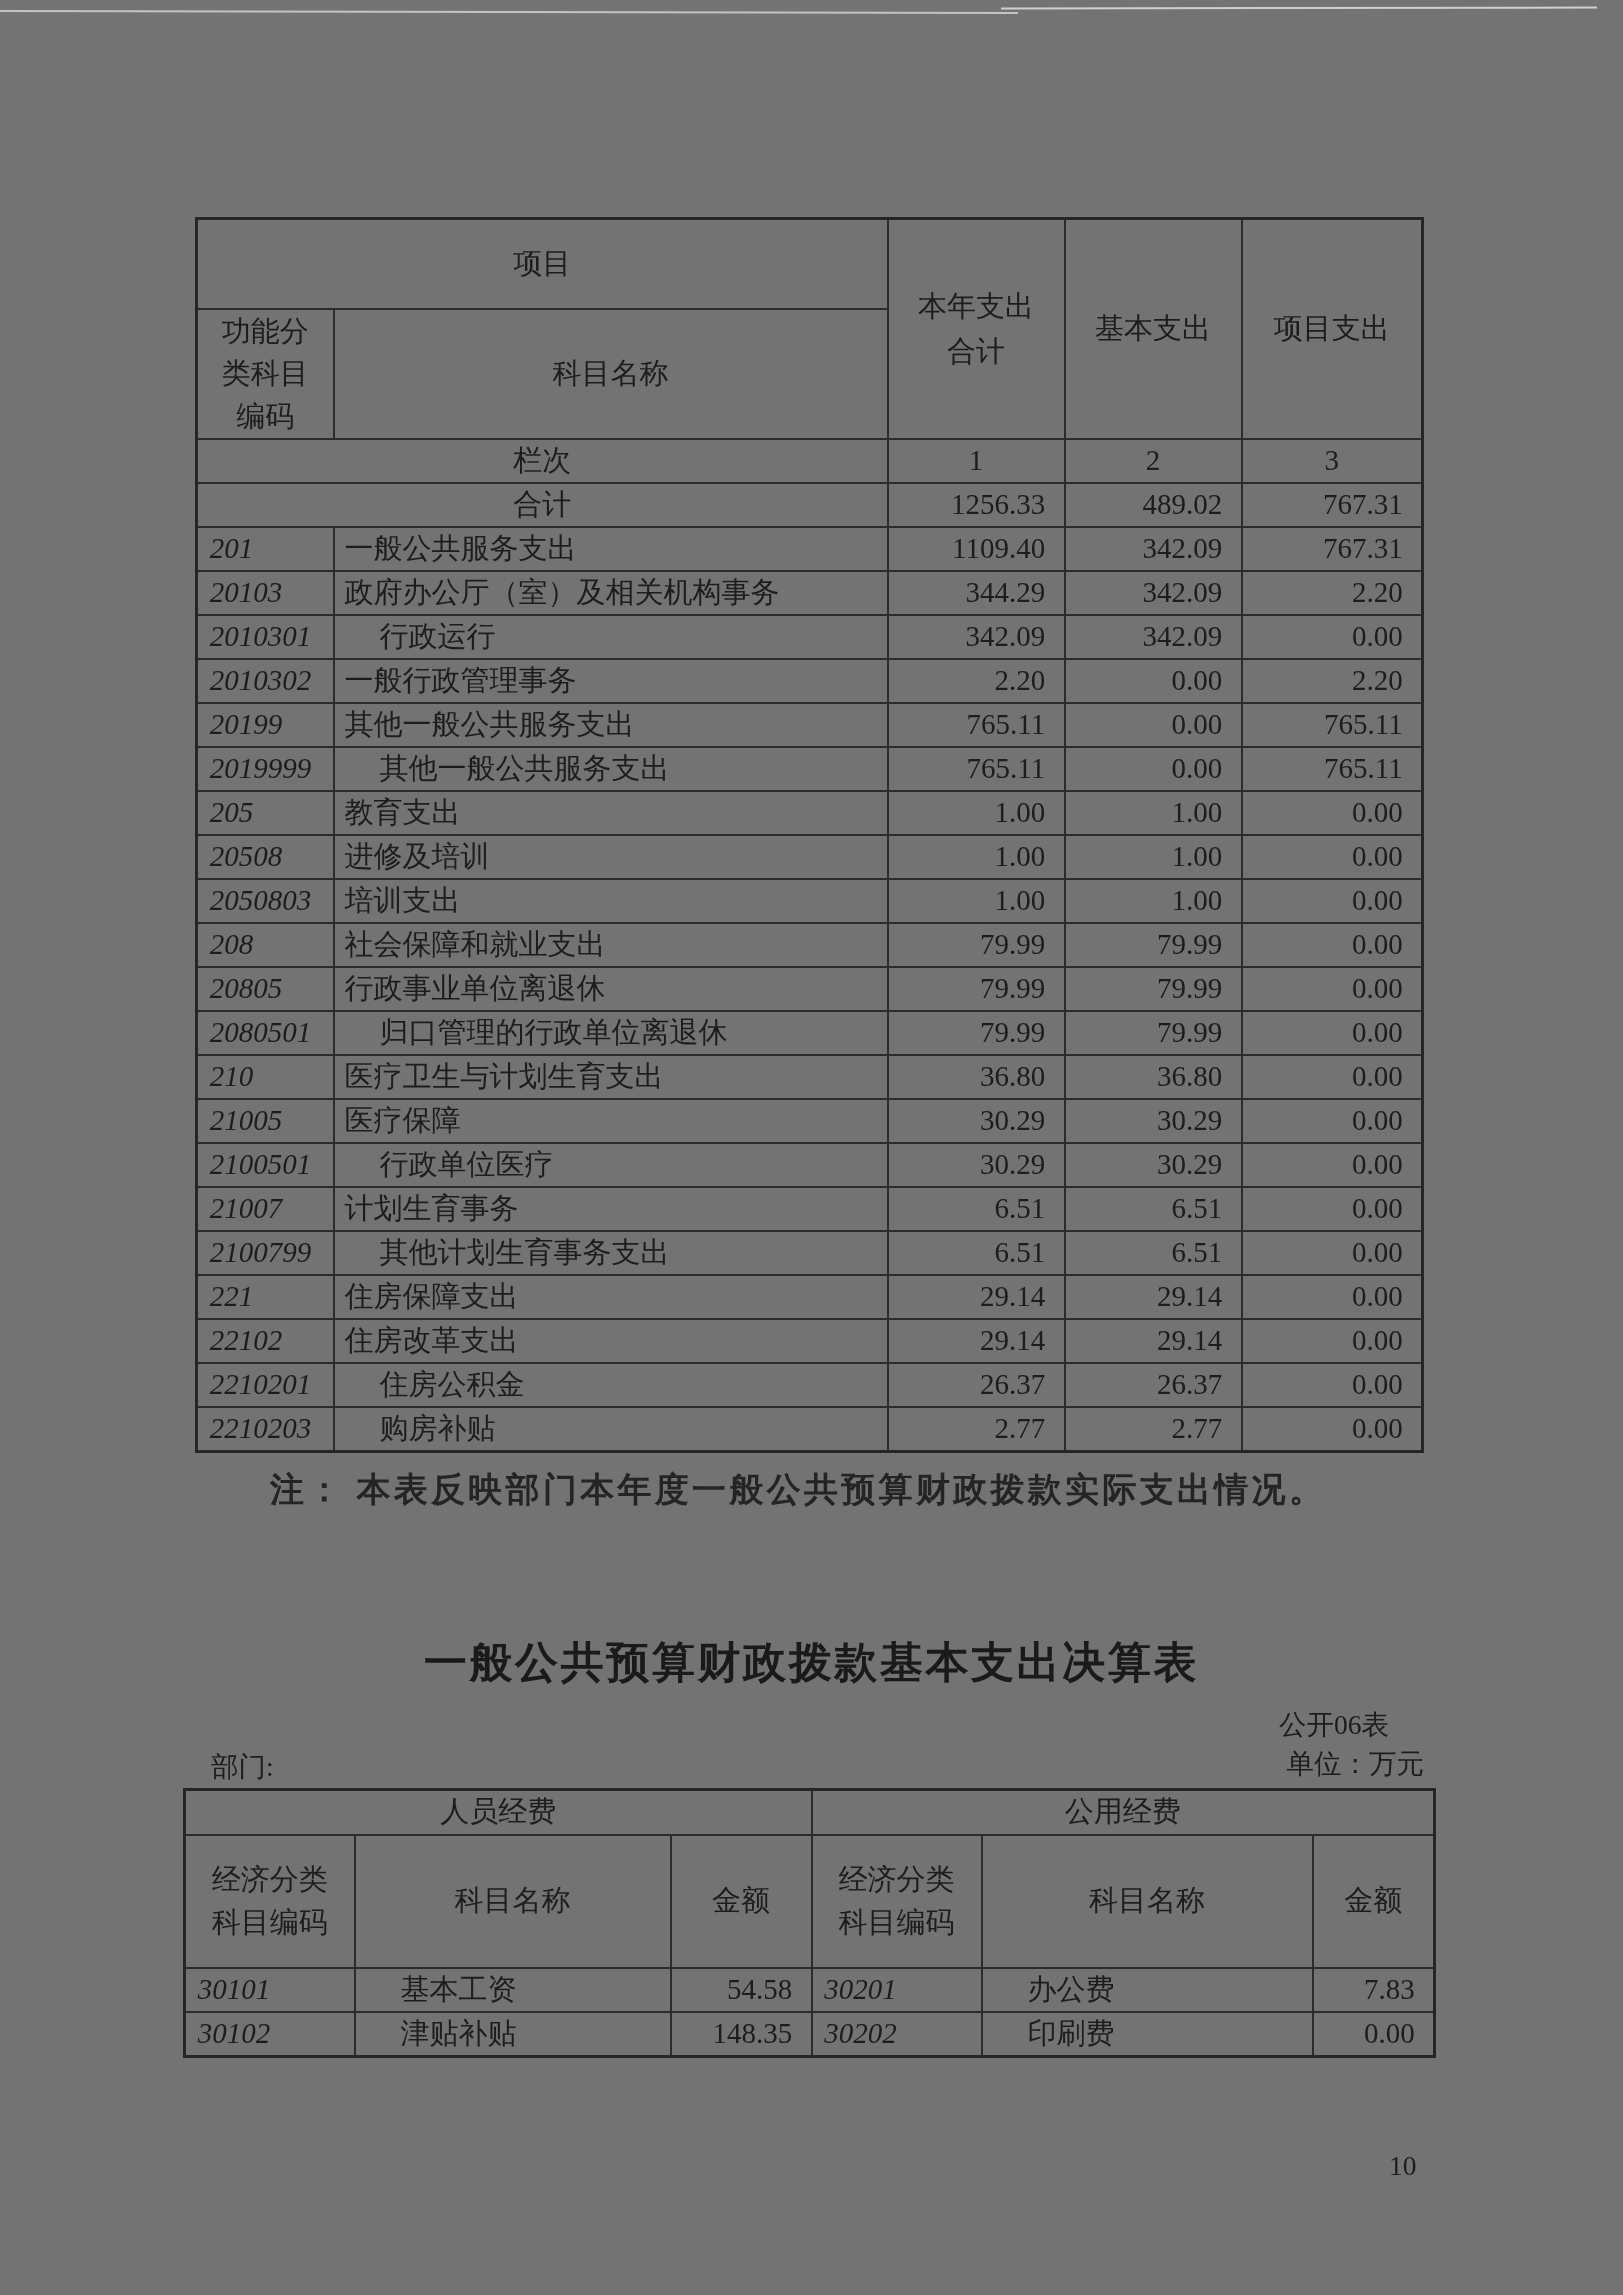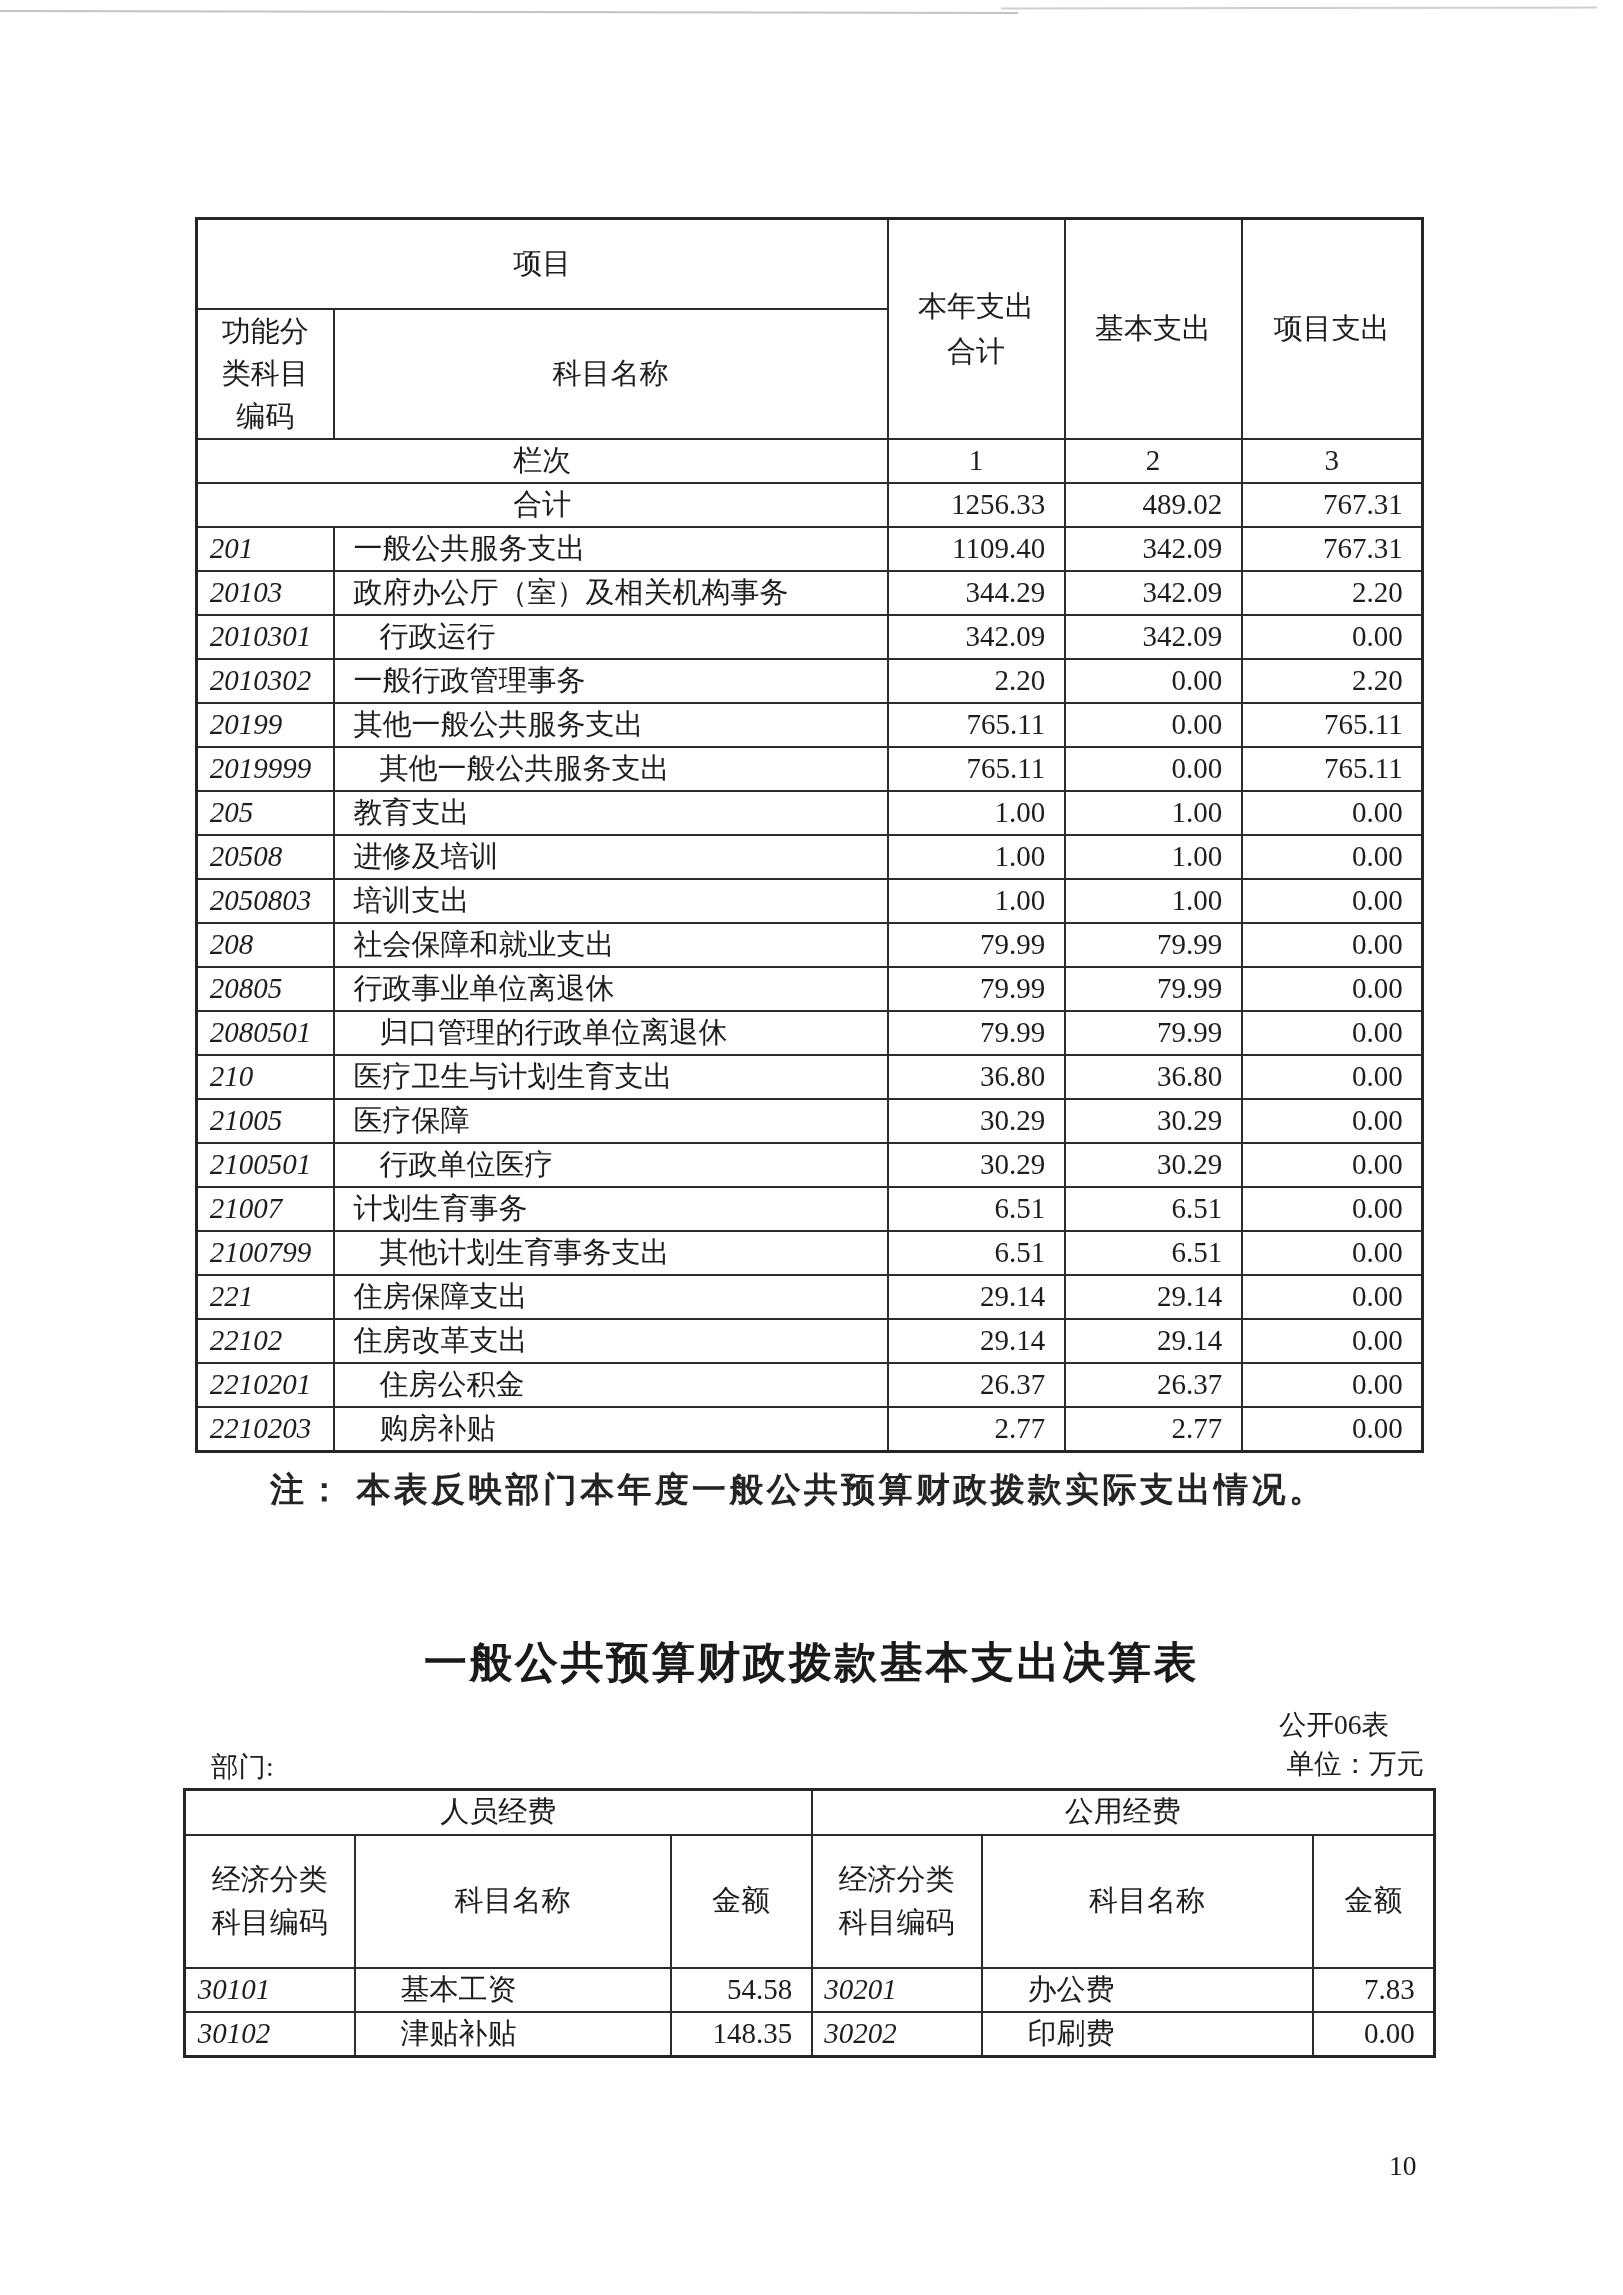--- a/index.html
+++ b/index.html
@@ -1,20 +1,20 @@
 <!DOCTYPE html>
 <html style="font-size:10.5px"><head>
 <meta charset="utf-8">
 <style>
   html,body{margin:0;padding:0;background:#d9d9d9;}
   .page{
     position:relative;
     width:1623px;height:2295px;
     margin:0 auto;
-    background:#ffffff;
+    background:#737373;
     overflow:hidden;
     font-family:"Liberation Serif","DejaVu Serif",serif;
     color:#1d1d1d;
   }
   
   .scan-line-1{position:absolute;top:10.5px;left:0;width:1018px;height:2px;background:#c3c3c3;transform:rotate(0.12deg);}
   .scan-line-2{position:absolute;top:7.2px;left:1001px;width:596px;height:2px;background:#cfcfcf;transform:rotate(-0.08deg);}
 
   table{border-collapse:collapse;table-layout:fixed;}
   td,th{font-weight:normal;overflow:hidden;}
@@ -28,21 +28,21 @@
   #t1{border:3.9px solid #262626;}
   #t1 .h-item{height:90px;}
   #t1 .h-sub{height:130px;}
   #t1 .h-lanci{height:43px;}
   #t1 .h-total{height:44px;padding-left:19px;}
   #t1 tbody tr{height:44px;}
   #t1 th{text-align:center;vertical-align:middle;}
   #t1 .hdr-code{line-height:1.45;padding:0 19px;}
   #t1 .hdr-money{line-height:1.55;padding:0 27.5px;}
   .code{text-align:left;padding-left:11.8px;font-style:italic;}
-  .name{text-align:left;padding-left:19px;}
+  .name{text-align:left;padding-left:10px;}
   .name.indent{padding-left:45px;margin-top:24px;}
   .num{text-align:right;padding-right:18.3px;}
 
   
   .note{
     position:absolute;left:270px;top:1467px;
     font-size:34px;letter-spacing:3.3px;font-weight:600;
     color:#242424;
   }
 

